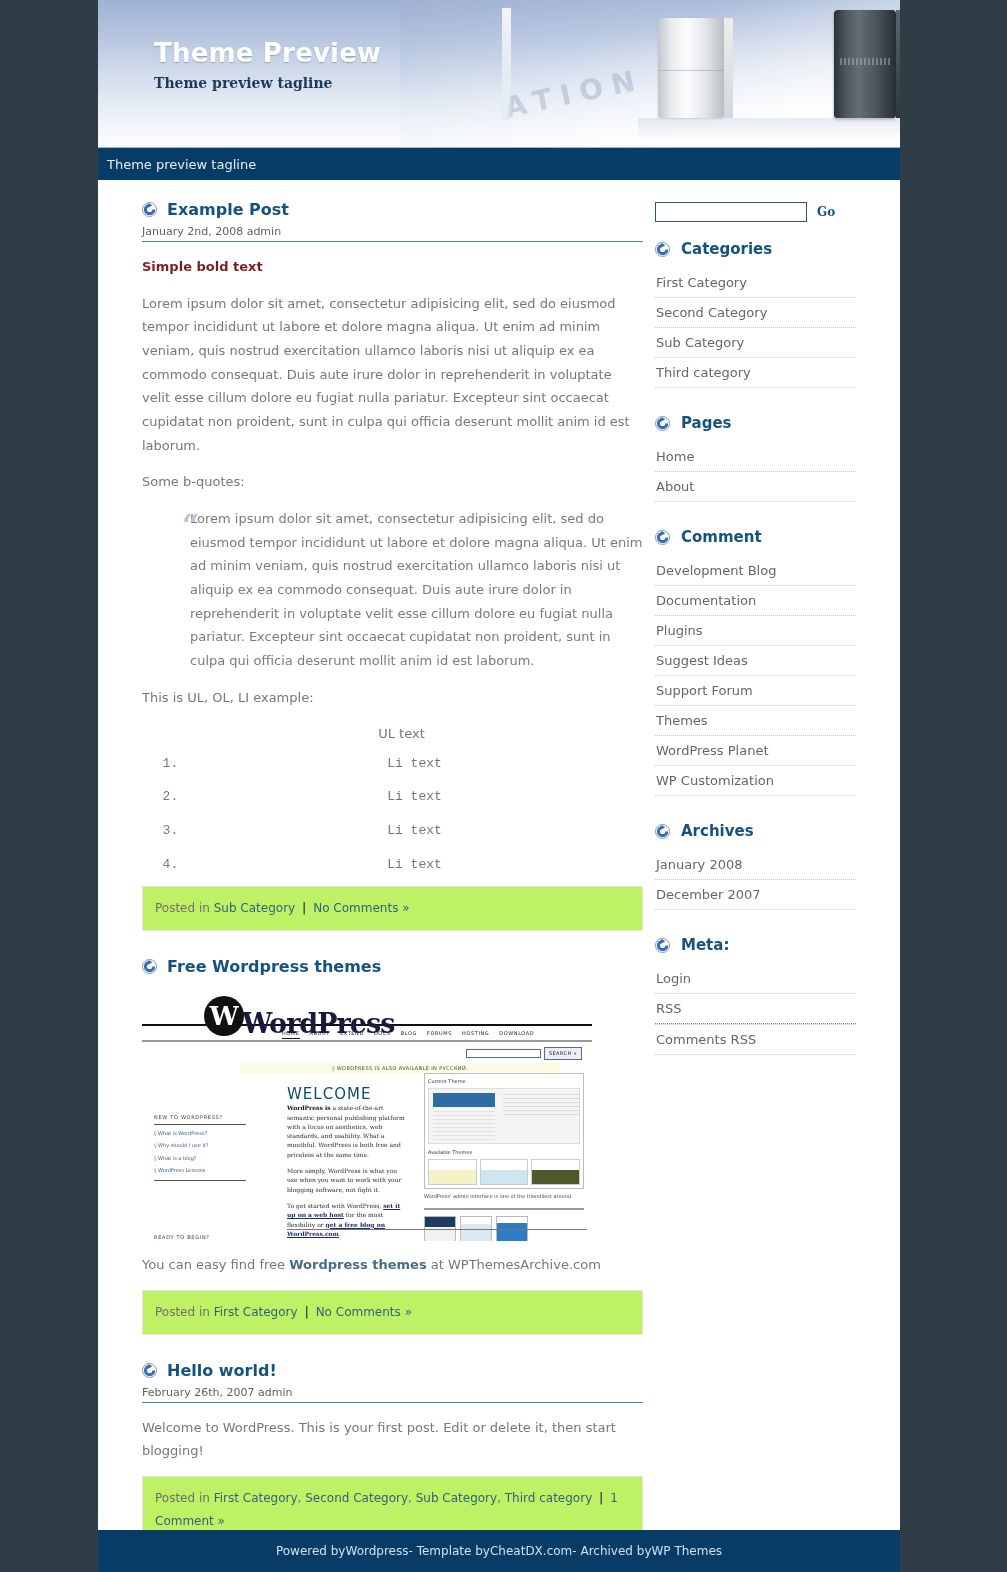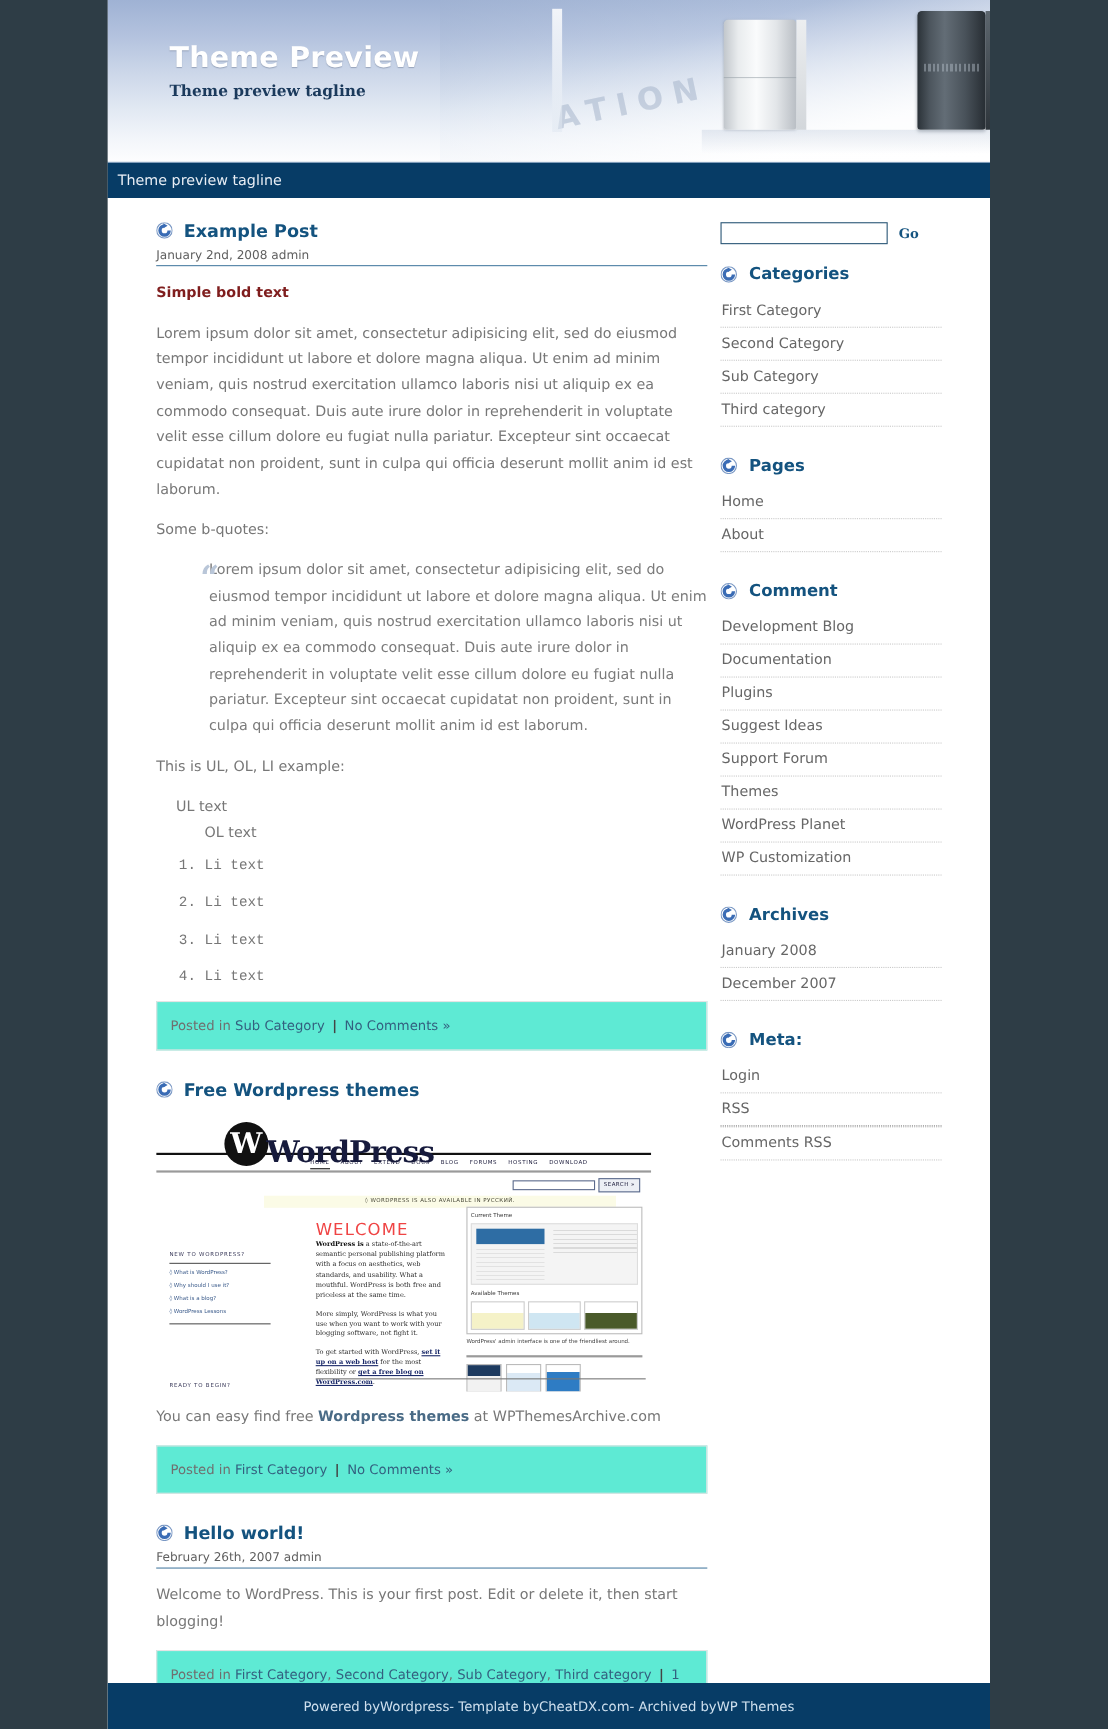--- a/index.html
+++ b/index.html
@@ -110,26 +110,26 @@
   .post-body p{margin:0 0 13px 0;}
   .post-body .bold-lead{color:#7f1d1d;font-weight:bold;margin-bottom:13px;}
   blockquote{
     margin:0 0 13px 0;padding:0 0 0 48px;position:relative;color:#7b7b7b;line-height:1.82;
   }
   blockquote .qmark{
     position:absolute;left:40px;top:4px;font-size:30px;line-height:1;color:#b9c6d8;
     font-family:"DejaVu Serif",serif;font-weight:bold;
   }
   ul.ul-demo{margin:0 0 0 0;padding:0 0 0 18px;list-style:none;}
-  ul.ul-demo > li{margin:0 0 8px 0;}
+  ul.ul-demo > li{margin:0 0 8px 0;text-align:center;}
   ol.ol-demo{margin:6px 0 0 0;padding:0 0 0 26px;}
   ol.ol-demo > li{margin:0 0 10px 0;font-family:Liberation Mono, monospace;}
   .olhead{display:block;margin:0 0 0 26px;}
   .post-foot{
-    margin-top:10px;background:#5eead4;border:1px solid #e4e4e4;
+    margin-top:10px;background:#bef264;border:1px solid #e4e4e4;
     padding:10px 12px;font-size:12px;color:#6f6f6f;line-height:1.9;
   }
   .post-foot a{color:#33607f;text-decoration:none;}
   .post-foot .sep{color:#444;font-weight:bold;padding:0 3px;}
   .post-body a{color:#4a6b86;font-weight:bold;text-decoration:none;}
 
   
   .wp-shot{
     width:450px;height:248px;border:0;background:#ffffff;position:relative;
     margin:4px 0 12px 0;overflow:hidden;font-family:"DejaVu Serif",serif;
@@ -162,21 +162,21 @@
   .wp-ru{
     position:absolute;left:98px;top:70px;width:320px;height:11px;background:#fbfbe6;
     font-size:5px;color:#4a4a3a;font-family:"DejaVu Sans",sans-serif;
     text-align:center;line-height:11px;letter-spacing:.4px;
   }
   .wp-left{position:absolute;left:12px;top:120px;width:92px;}
   .wp-left .hd{font-size:5px;letter-spacing:.7px;color:#3a3a5a;border-bottom:1px solid #555;padding-bottom:2px;font-family:"DejaVu Sans",sans-serif;}
   .wp-left ul{list-style:none;margin:4px 0 0;padding:0;}
   .wp-left li{font-size:5px;color:#3a5a8a;margin-bottom:3px;font-family:"DejaVu Sans",sans-serif;}
   .wp-left .rule{border-top:1px solid #555;margin-top:5px;}
-  .wp-welcome{position:absolute;left:145px;top:88px;font-size:15px;letter-spacing:1px;color:#ef4444;font-family:"DejaVu Sans",sans-serif;}
+  .wp-welcome{position:absolute;left:145px;top:88px;font-size:15px;letter-spacing:1px;color:#0c4a6e;font-family:"DejaVu Sans",sans-serif;}
   .wp-col{position:absolute;left:145px;top:110px;width:120px;font-size:6px;line-height:1.55;color:#2b2b2b;}
   .wp-col p{margin:0 0 7px 0;}
   .wp-col b{color:#111;}
   .wp-col a{color:#1b2a6a;font-weight:bold;text-decoration:underline;}
   .wp-right{position:absolute;left:282px;top:80px;width:160px;}
   .wp-card{border:1px solid #bcbcbc;background:#fff;padding:3px;}
   .wp-card .ct{font-size:5px;color:#333;font-family:"DejaVu Sans",sans-serif;}
   .wp-card .shotbox{height:56px;background:#f4f4f4;border:1px solid #ddd;margin-top:2px;position:relative;overflow:hidden;}
   .wp-card .shotbox .blue{position:absolute;left:4px;top:4px;width:62px;height:14px;background:#2e6da4;}
   .wp-card .shotbox .lines{position:absolute;left:4px;top:22px;width:62px;height:30px;background:repeating-linear-gradient(to bottom,#e2e2e2 0 1px,transparent 1px 4px);}
@@ -277,21 +277,20 @@
             <p>Lorem ipsum dolor sit amet, consectetur adipisicing elit, sed do eiusmod tempor incididunt ut labore et dolore magna aliqua. Ut enim ad minim veniam, quis nostrud exercitation ullamco laboris nisi ut aliquip ex ea commodo consequat. Duis aute irure dolor in reprehenderit in voluptate velit esse cillum dolore eu fugiat nulla pariatur. Excepteur sint occaecat cupidatat non proident, sunt in culpa qui officia deserunt mollit anim id est laborum.</p>
             <p>Some b-quotes:</p>
             <blockquote>
               <span class="qmark">“</span>
               <span>Lorem ipsum dolor sit amet, consectetur adipisicing elit, sed do eiusmod tempor incididunt ut labore et dolore magna aliqua. Ut enim ad minim veniam, quis nostrud exercitation ullamco laboris nisi ut aliquip ex ea commodo consequat. Duis aute irure dolor in reprehenderit in voluptate velit esse cillum dolore eu fugiat nulla pariatur. Excepteur sint occaecat cupidatat non proident, sunt in culpa qui officia deserunt mollit anim id est laborum.</span>
             </blockquote>
             <p>This is UL, OL, LI example:</p>
             <ul class="ul-demo">
               <li>
                 <span>UL text</span>
-                <span class="olhead">OL text</span>
                 <ol class="ol-demo">
                   <li>Li text</li>
                   <li>Li text</li>
                   <li>Li text</li>
                   <li>Li text</li>
                 </ol>
               </li>
             </ul>
           </div>
           <div class="post-foot">

